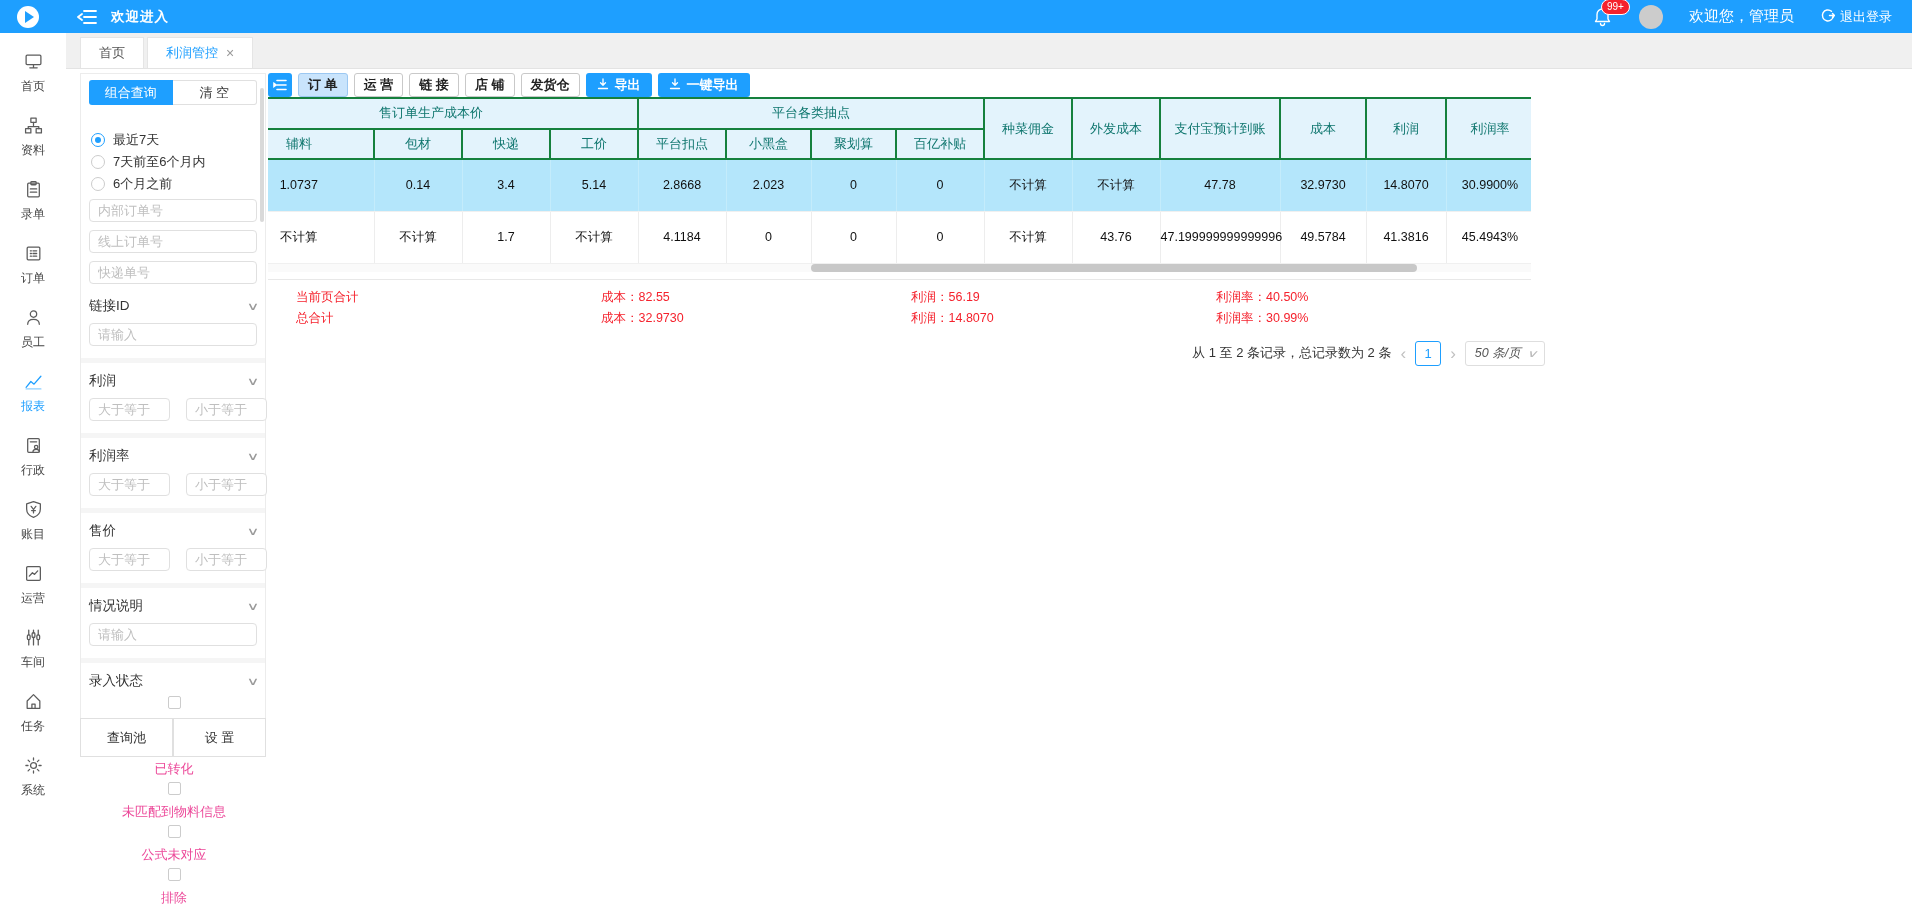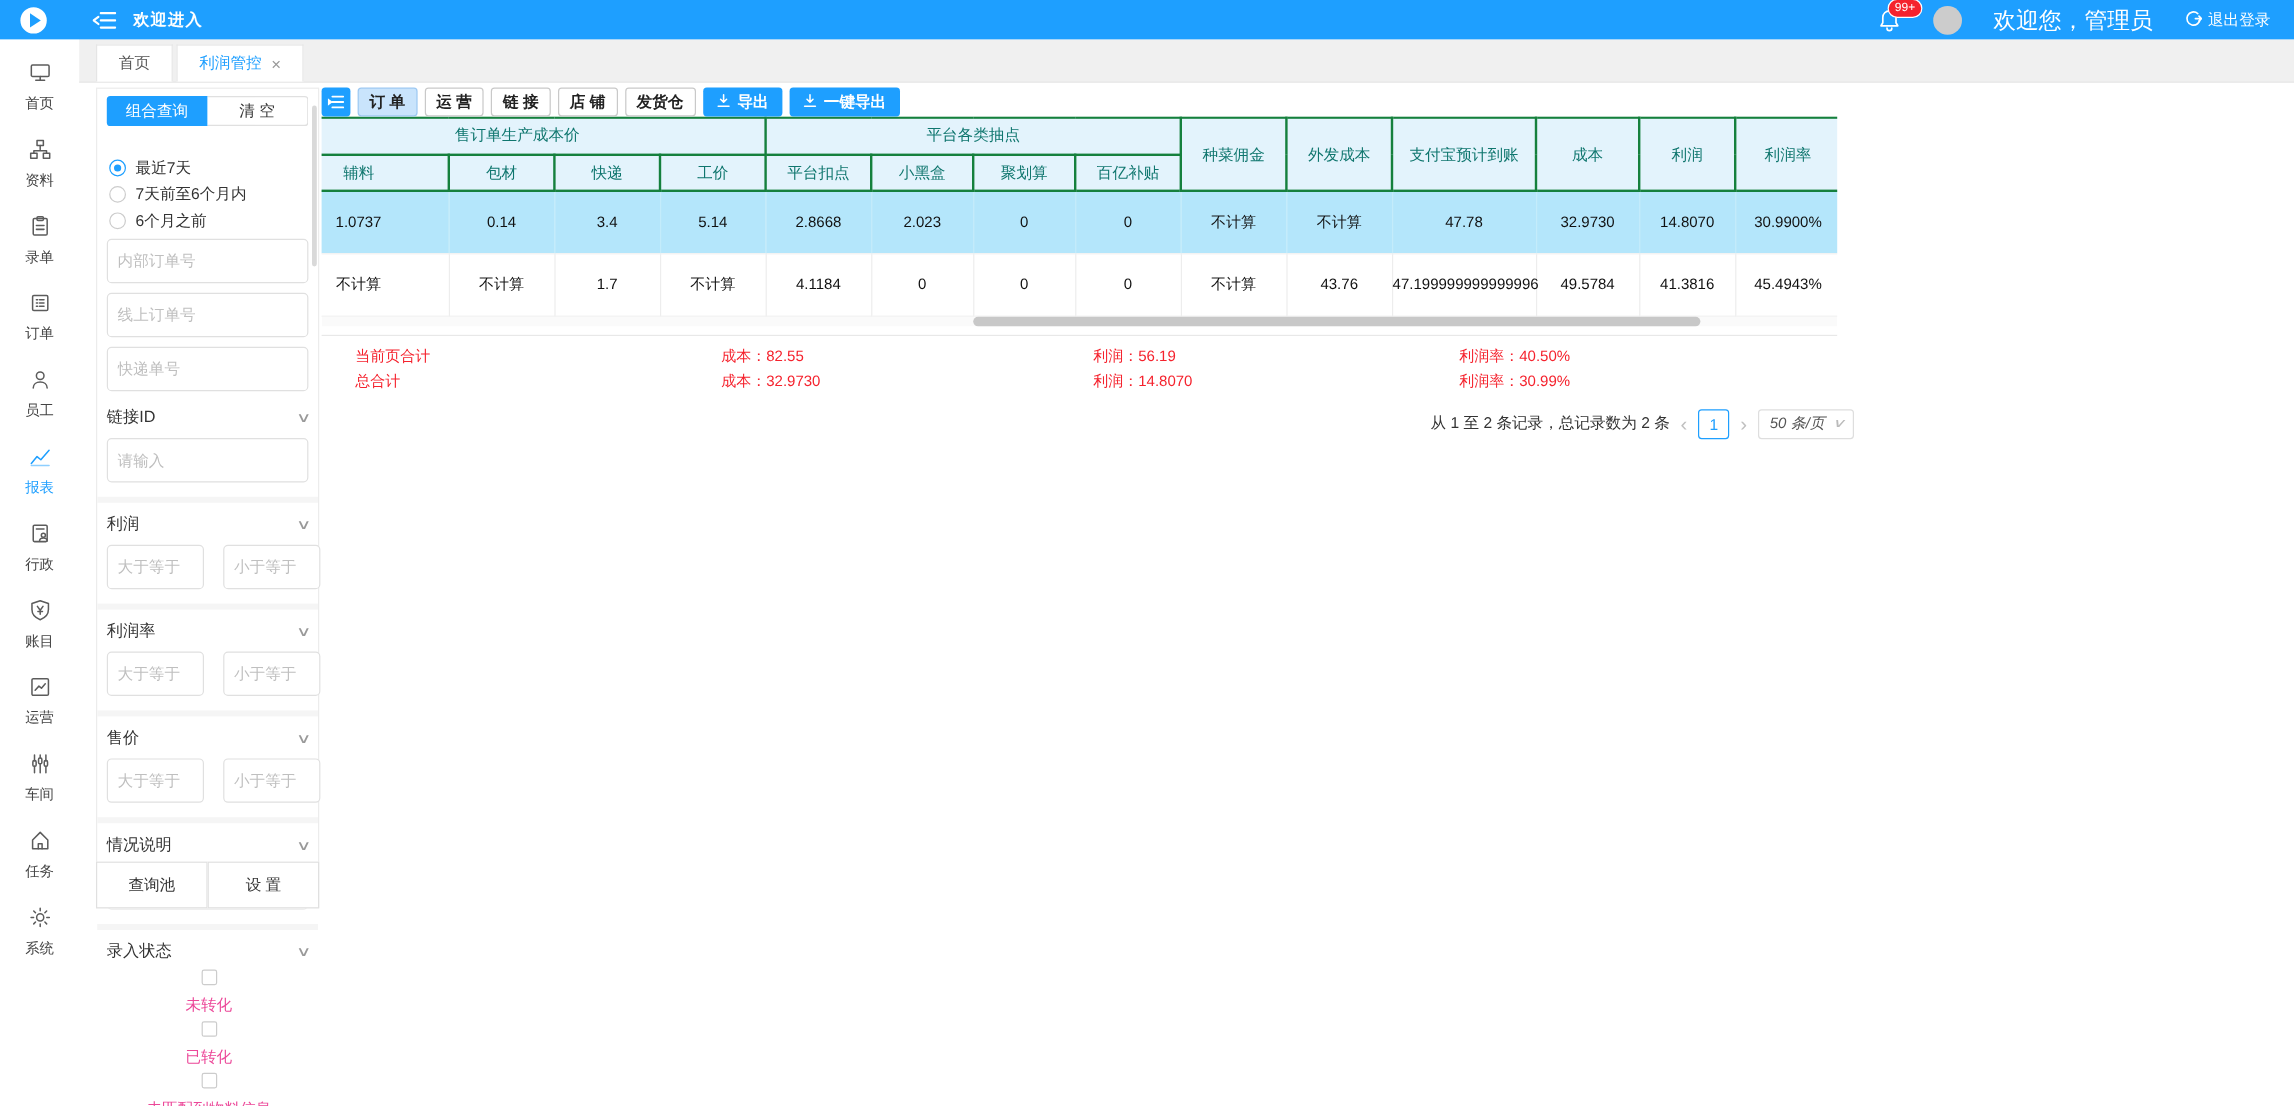--- a/index.html
+++ b/index.html
@@ -8,21 +8,21 @@
 
   
   .topbar { position:absolute; left:0; top:0; width:1912px; height:33px; background:#1e9fff; display:flex; align-items:center; color:#fff; }
   .logo { width:27px; height:27px; margin-left:14px; display:flex; align-items:center; justify-content:center; }
   .collapse-btn { margin-left:36px; display:flex; align-items:center; cursor:pointer; }
   .topbar-title { margin-left:14px; font-size:13.5px; font-weight:bold; letter-spacing:1px; }
   .topbar-right { margin-left:auto; display:flex; align-items:center; gap:26px; margin-right:20px; }
   .bell-wrap { position:relative; width:20px; height:20px; }
   .badge { position:absolute; top:-8px; left:8px; background:#f5222d; color:#fff; font-size:10px; line-height:14px; padding:0 5px; border-radius:8px; border:1px solid #fff; }
   .avatar { width:24px; height:24px; border-radius:50%; background:#ccc; }
-  .greeting { font-size:19px; }
+  .greeting { font-size:15px; }
   .logout { display:flex; align-items:center; gap:5px; font-size:13px; cursor:pointer; }
 
   
   .sidebar { position:absolute; left:0; top:33px; width:66px; height:889px; background:#fff; padding-top:8px; }
   .side-item { height:64px; display:flex; flex-direction:column; align-items:center; justify-content:center; gap:3px; cursor:pointer; }
   .side-icon svg { width:19px; height:19px; stroke:#5c5c5c; fill:none; stroke-width:1.2; stroke-linecap:round; stroke-linejoin:round; }
   .side-label { font-size:12px; color:#444; }
   .side-item.active .side-label { color:#1e9fff; }
   .side-item.active svg { stroke:#1e9fff; }
 
@@ -39,21 +39,21 @@
   .filter-panel { position:absolute; left:14px; top:4px; width:186px; height:684px; border:1px solid #ececec; background:#fff; padding:6px 8px 0 8px; }
   .fp-scrollbar { position:absolute; right:1px; top:14px; width:4px; height:134px; background:#d9d9d9; border-radius:2px; }
   .fp-btn-row { display:flex; margin-bottom:24px; }
   .fp-btn { flex:1; height:25px; font-size:13px; display:flex; align-items:center; justify-content:center; cursor:pointer; }
   .fp-btn.primary { background:#1e9fff; color:#fff; border-radius:3px 0 0 3px; }
   .fp-btn.plain { background:#fff; color:#333; border:1px solid #e0e0e0; border-left:none; border-radius:0 3px 3px 0; }
   .radio-row { display:flex; align-items:center; gap:8px; padding:2px 0 2px 2px; font-size:13px; color:#333; cursor:pointer; }
   .radio { width:14px; height:14px; border-radius:50%; border:1px solid #ccc; position:relative; flex:none; background:#fff; }
   .radio.checked { border-color:#1e9fff; }
   .radio.checked::after { content:""; position:absolute; left:3px; top:3px; width:6px; height:6px; border-radius:50%; background:#1e9fff; }
-  .fp-input { width:100%; height:37px; border:1px solid #e0e0e0; border-radius:4px; padding:0 8px; font-size:13px; color:#333; margin:4px 0; outline:none; }
+  .fp-input { width:100%; height:23px; border:1px solid #e0e0e0; border-radius:4px; padding:0 8px; font-size:13px; color:#333; margin:4px 0; outline:none; }
   .fp-input::placeholder { color:#bfbfbf; }
   .fp-sec { display:flex; justify-content:space-between; align-items:center; margin:9px 0 4px 0; font-size:13.5px; color:#333; }
   .chev { color:#999; font-size:11px; transform:scaleX(1.6); }
   .fp-div { height:5px; background:#f5f5f5; margin:8px -8px 4px -8px; }
   .fp-range { display:flex; gap:16px; }
   .fp-range .fp-input { width:81px; }
   .cb-row { display:flex; align-items:center; gap:8px; padding:2px 0 2px 2px; font-size:13px; color:#ec4899; cursor:pointer;flex-direction:column; }
   .cb { width:13px; height:13px; border:1px solid #ccc; border-radius:2px; background:#fff; flex:none; }
   .fp-footer { position:absolute; left:-1px; right:-1px; bottom:-1px; display:flex; }
   .fp-foot-btn { flex:1; height:39px; border:1px solid #e0e0e0; background:#fff; font-size:13px; color:#333; display:flex; align-items:center; justify-content:center; cursor:pointer; }

